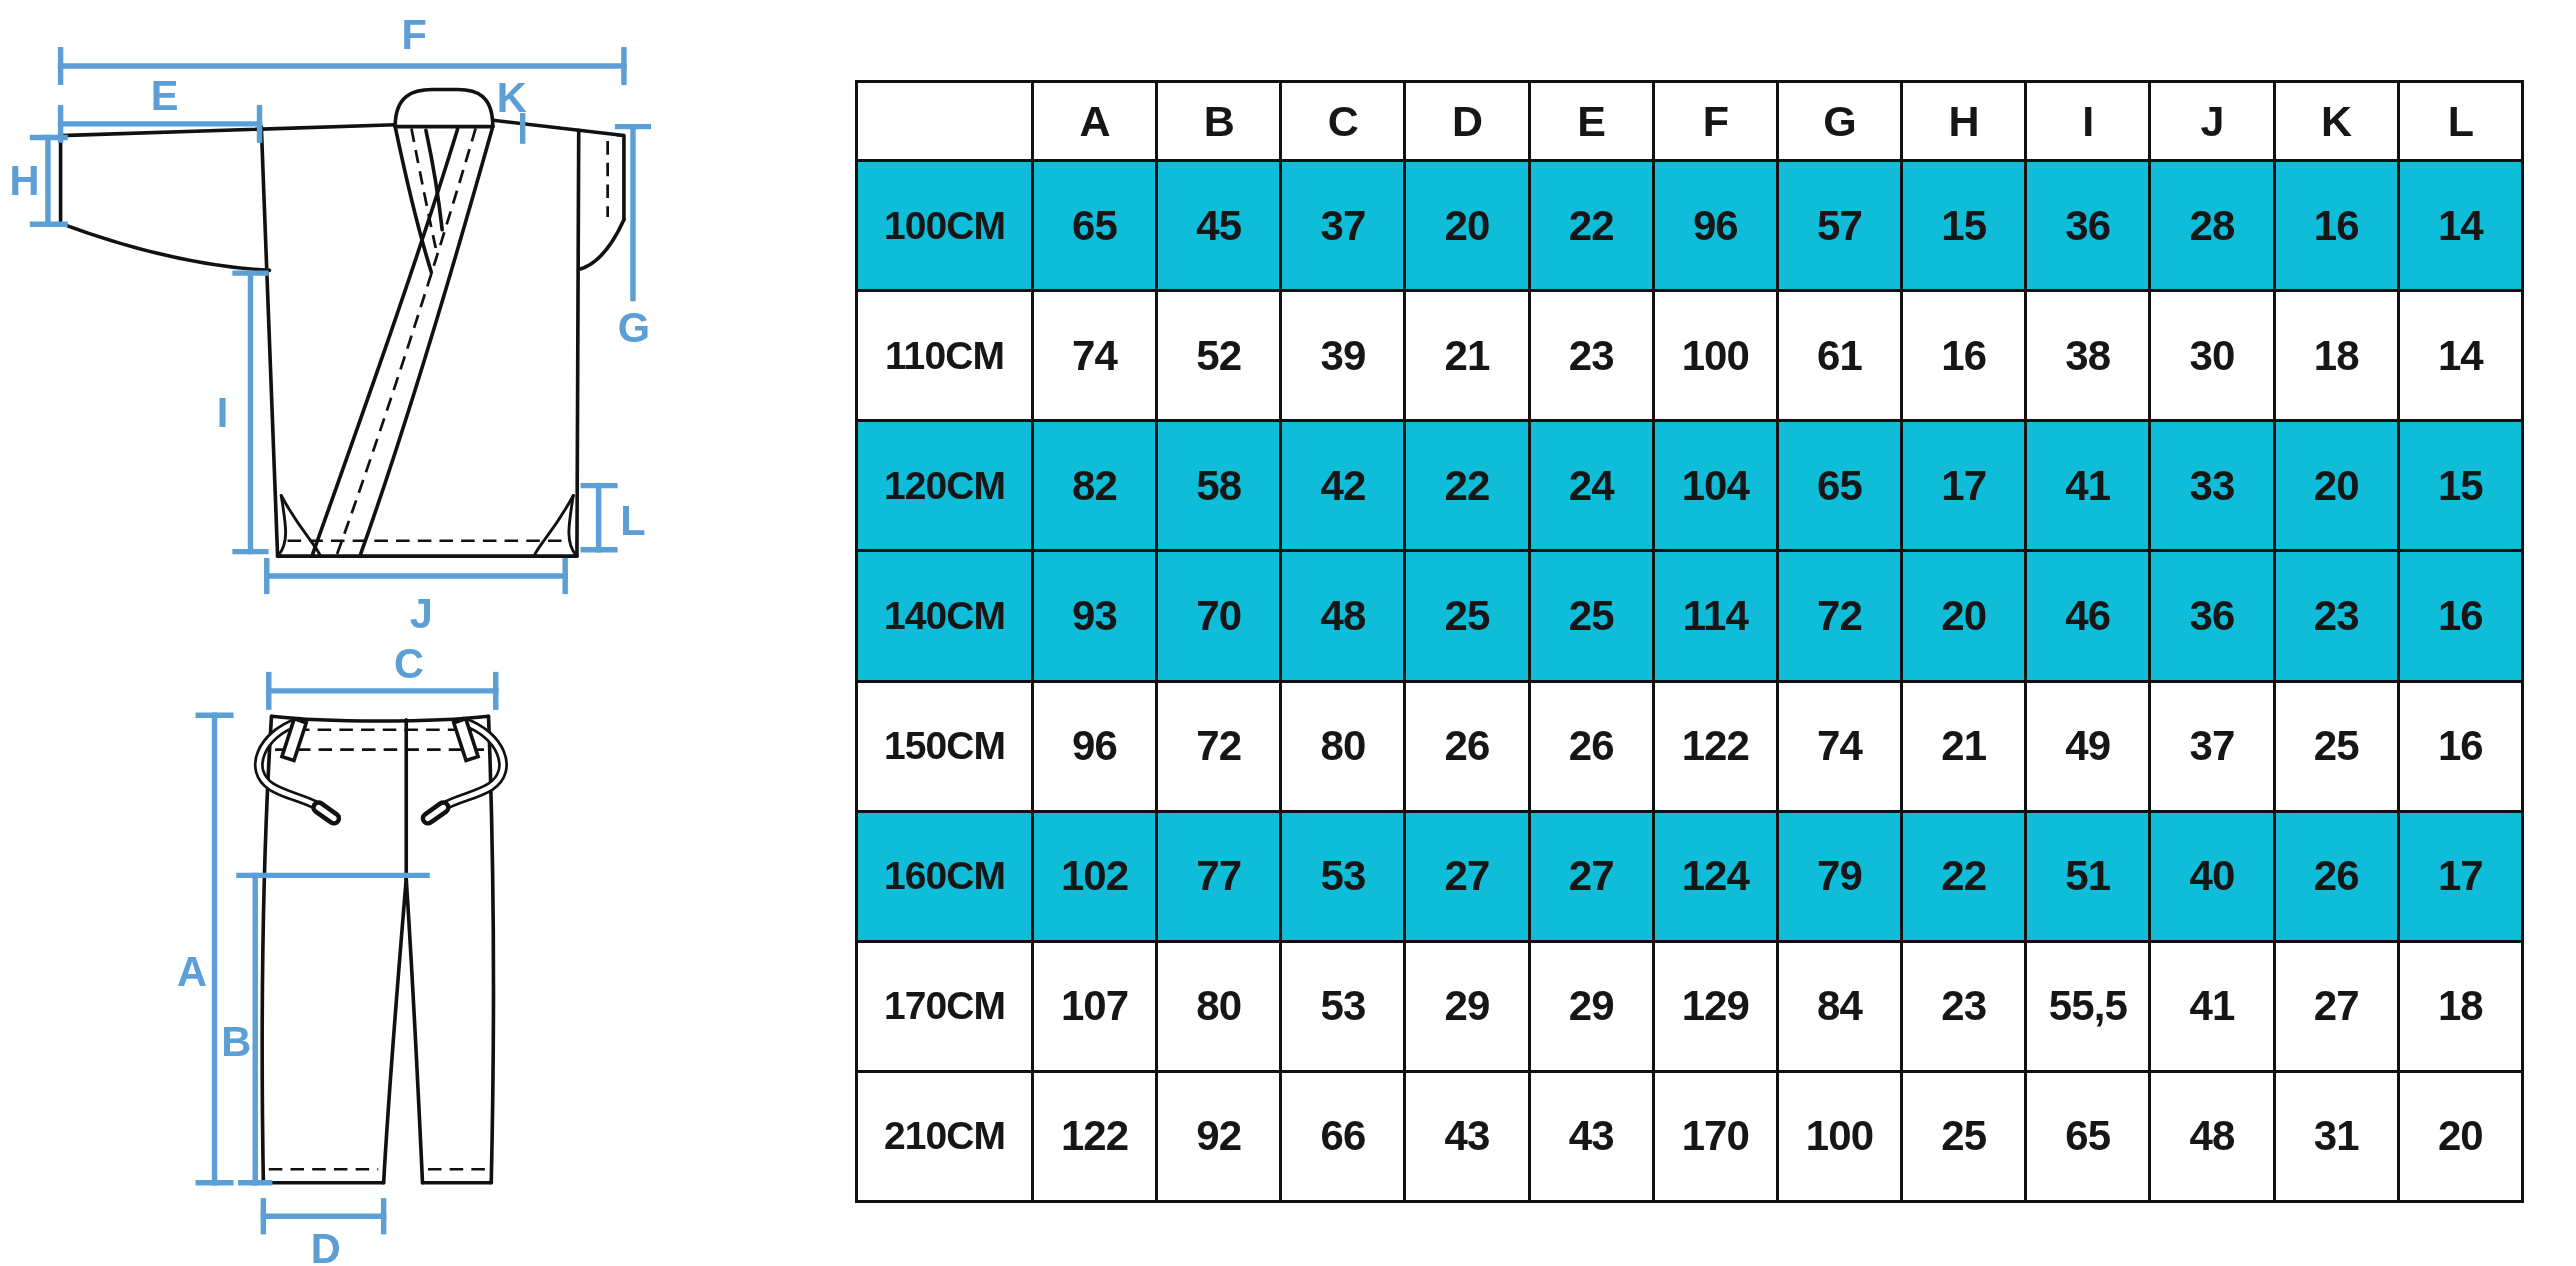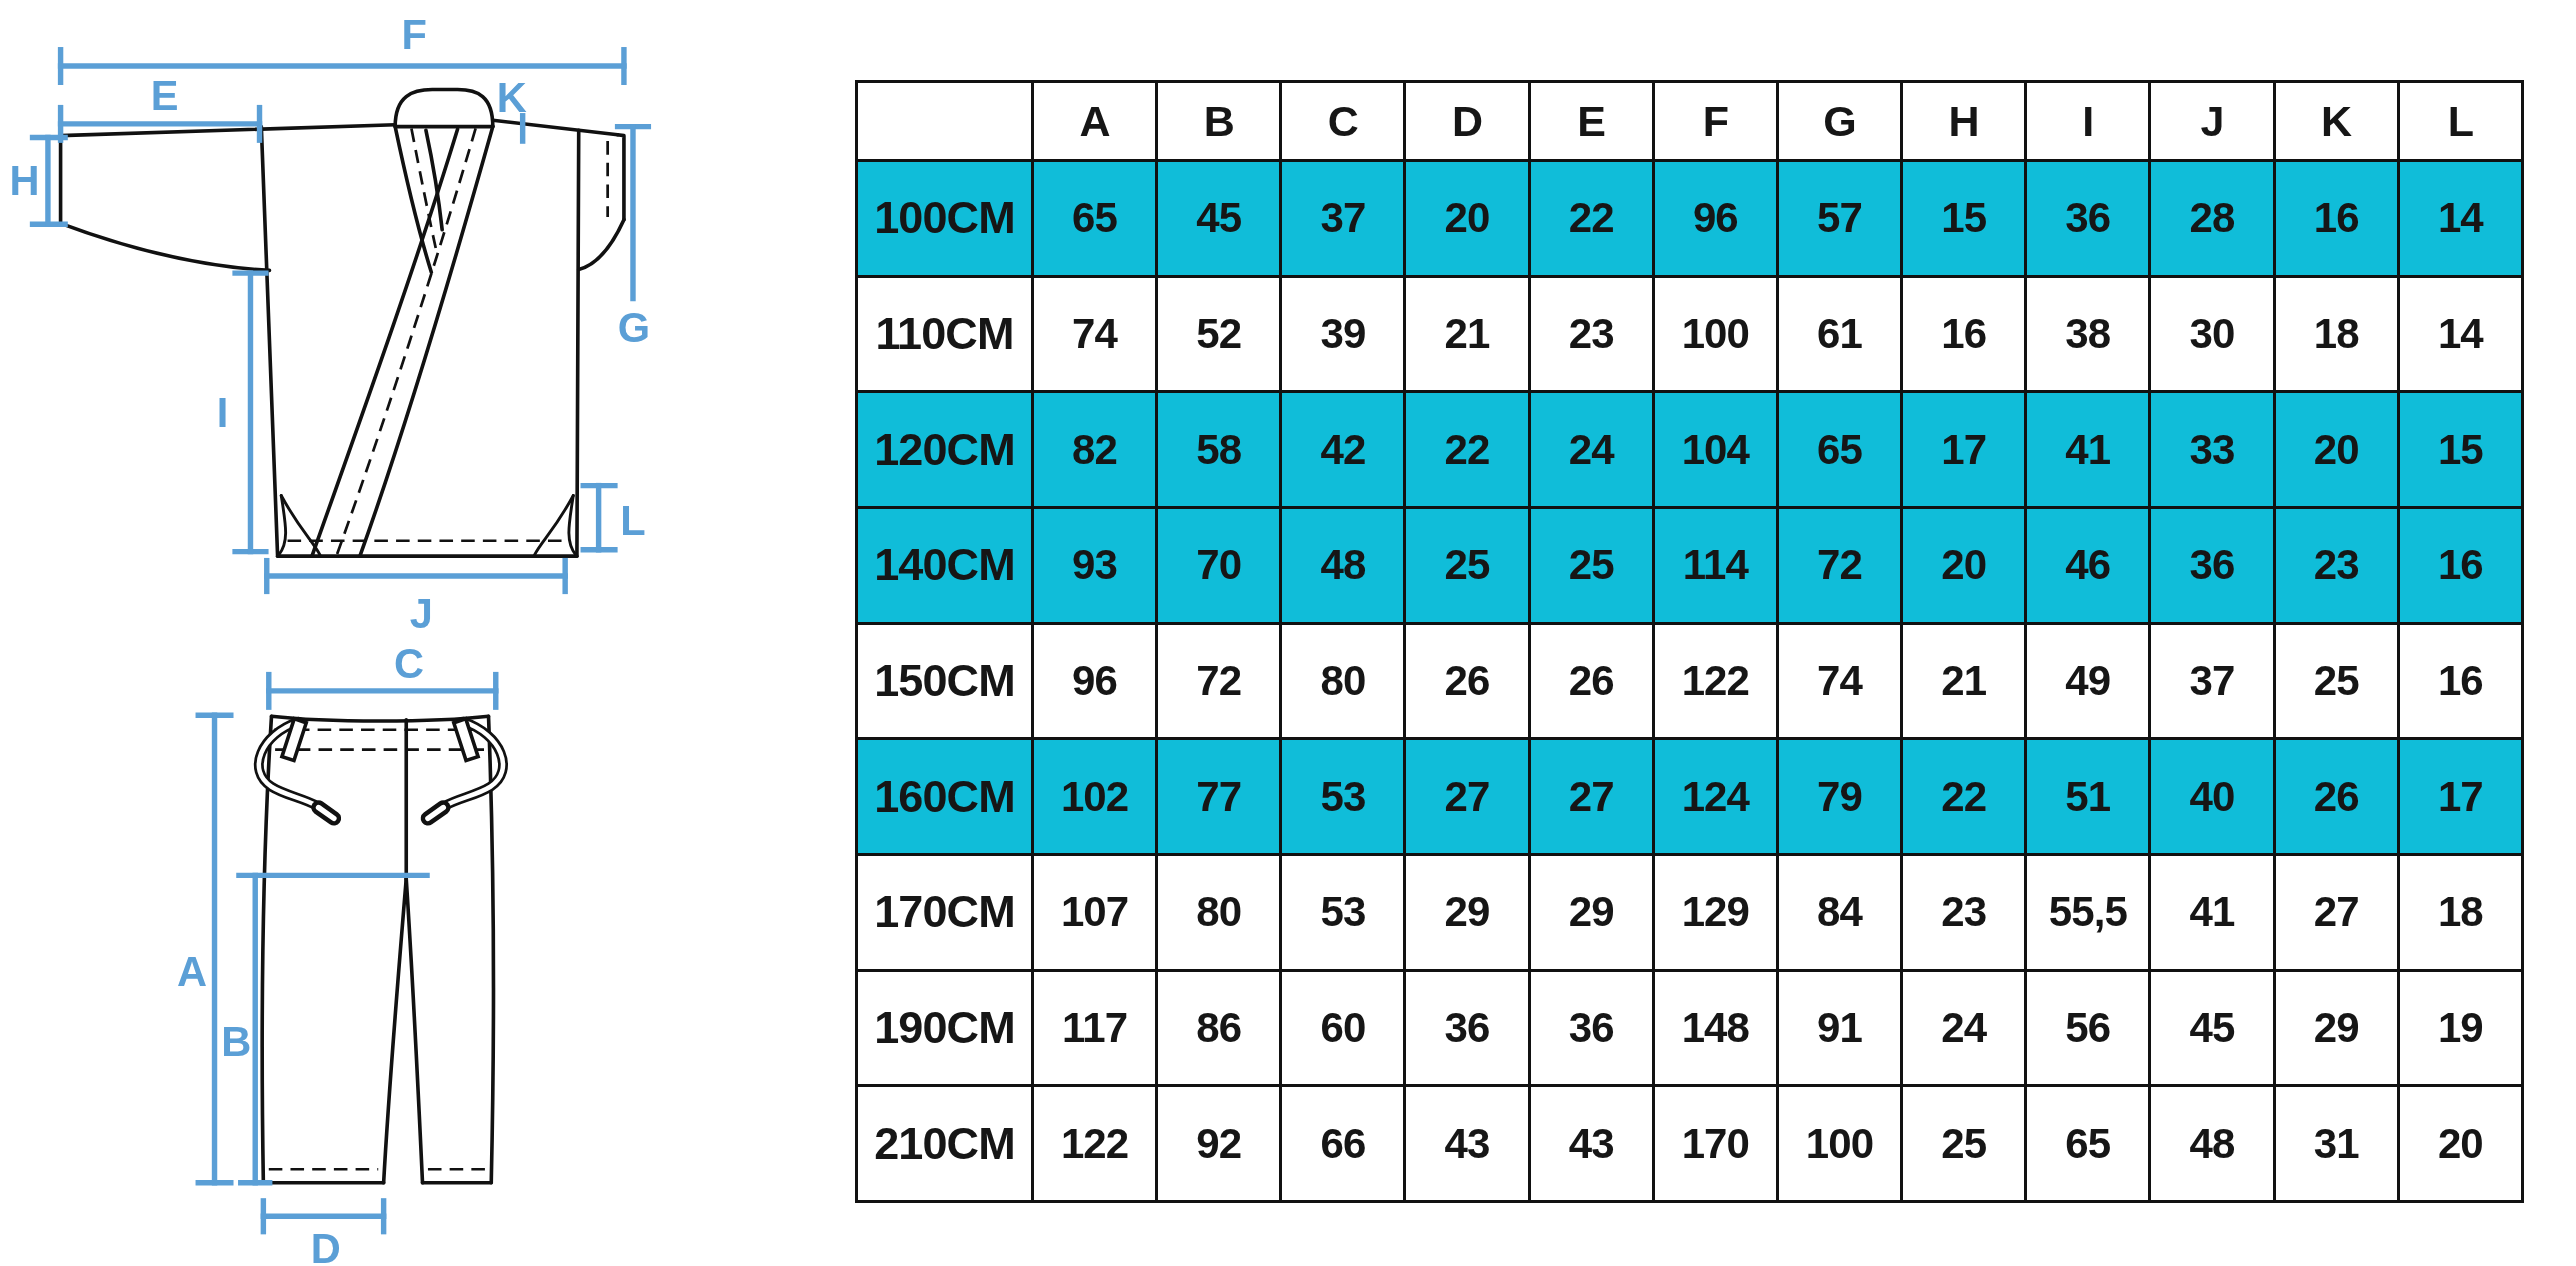--- a/index.html
+++ b/index.html
@@ -30,21 +30,21 @@
   }
   table.size-table th,table.size-table td{
     border:3.6px solid #111111;
     text-align:center;vertical-align:middle;
     color:#161616;font-weight:bold;
     padding:0;letter-spacing:-0.9px;
   }
   table.size-table thead tr{height:79px;}
   table.size-table tbody tr{height:87px;}
   table.size-table thead th{font-size:43px;background:#ffffff;}
-  table.size-table tbody th{font-size:45px;}
+  table.size-table tbody th{font-size:39px;}
   table.size-table tbody td{font-size:42px;}
   table.size-table tbody tr.hl th,
   table.size-table tbody tr.hl td{background:#10bdd9;}
   col.size-col{width:176px;}
 </style>
 </head>
 <body>
 
 <div class="page">
 
@@ -338,35 +338,20 @@
           <td>29</td>
           <td>129</td>
           <td>84</td>
           <td>23</td>
           <td>55,5</td>
           <td>41</td>
           <td>27</td>
           <td>18</td>
         </tr>
         <tr>
-          <th>190CM</th>
-          <td>117</td>
-          <td>86</td>
-          <td>60</td>
-          <td>36</td>
-          <td>36</td>
-          <td>148</td>
-          <td>91</td>
-          <td>24</td>
-          <td>56</td>
-          <td>45</td>
-          <td>29</td>
-          <td>19</td>
-        </tr>
-        <tr>
           <th>210CM</th>
           <td>122</td>
           <td>92</td>
           <td>66</td>
           <td>43</td>
           <td>43</td>
           <td>170</td>
           <td>100</td>
           <td>25</td>
           <td>65</td>

